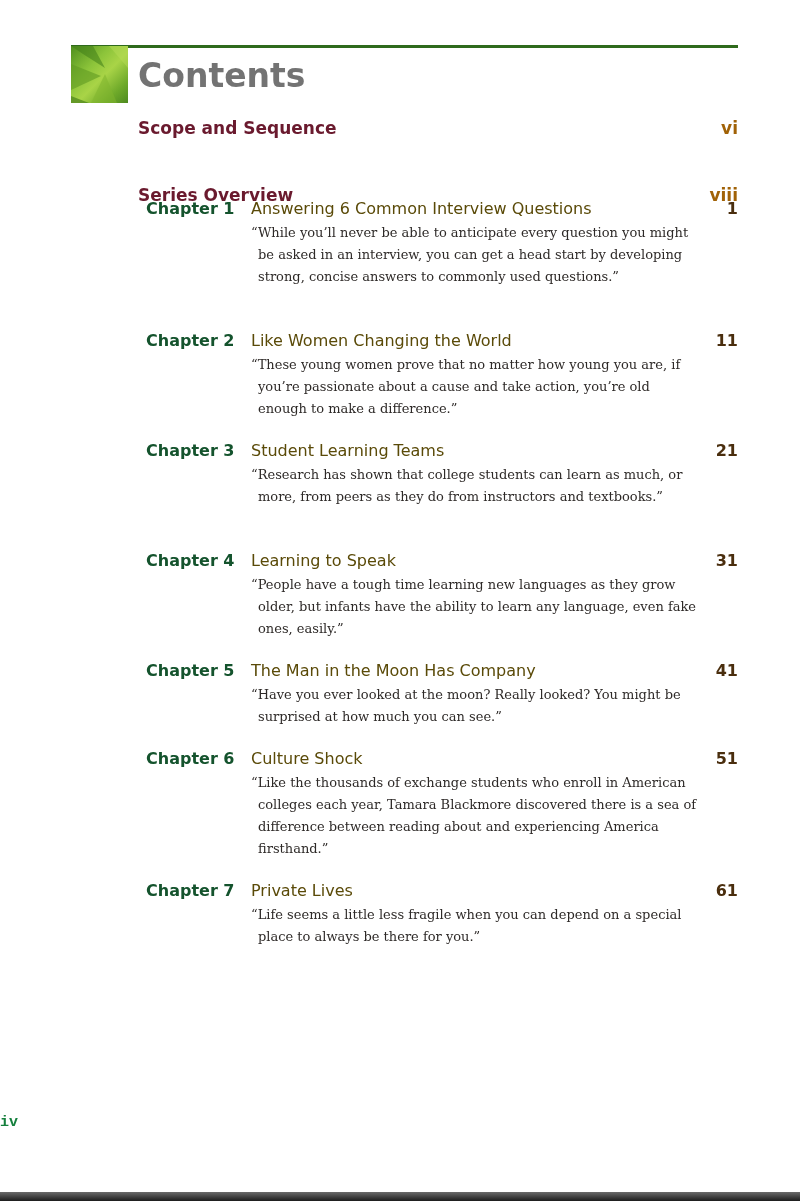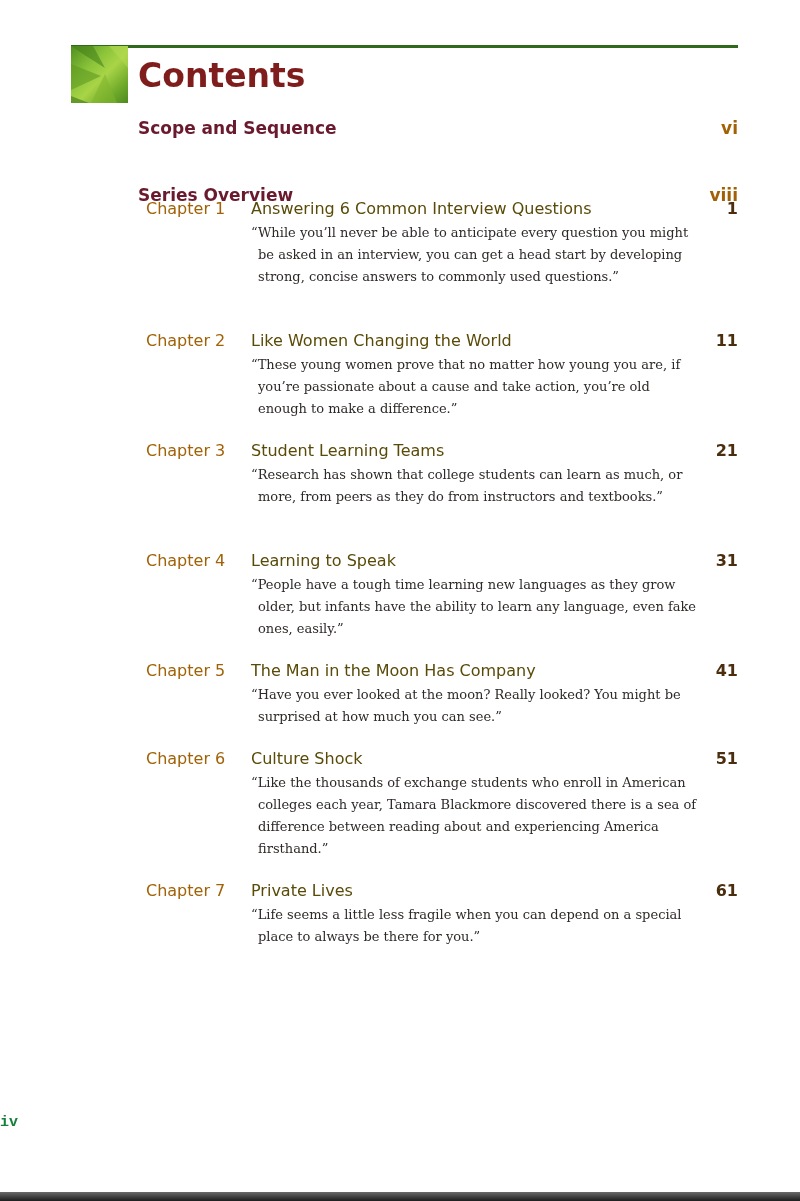--- a/index.html
+++ b/index.html
@@ -33,21 +33,21 @@
     }
     .green-square svg { position: absolute; left: 0; top: 0; }
     .title {
       position: absolute;
       left: 138px;
       top: 56px;
       margin: 0;
       font-family: "DejaVu Sans", sans-serif;
       font-weight: bold;
       font-size: 33px;
-      color: #7f1d1d;
+      color: #737373;
       letter-spacing: 0px;
     }
     .front-item {
       position: absolute;
       left: 138px;
       width: 600px;
       font-family: "DejaVu Sans", sans-serif;
       font-weight: bold;
       font-size: 17px;
       color: #6a1a2e;
@@ -61,22 +61,22 @@
       width: 592px;
     }
     .ch-head {
       display: flex;
       align-items: baseline;
       font-family: "DejaVu Sans", sans-serif;
       font-size: 16px;
     }
     .ch-label {
       width: 105px;
-      font-weight: normal;
-      color: #a16207;
+      font-weight: bold;
+      color: #14532d;
       flex: none;
     }
     .ch-title {
       flex: 1;
       color: #5a4a08;
     }
     .ch-page {
       font-weight: bold;
       color: #4a2e0e;
       text-align: right;

